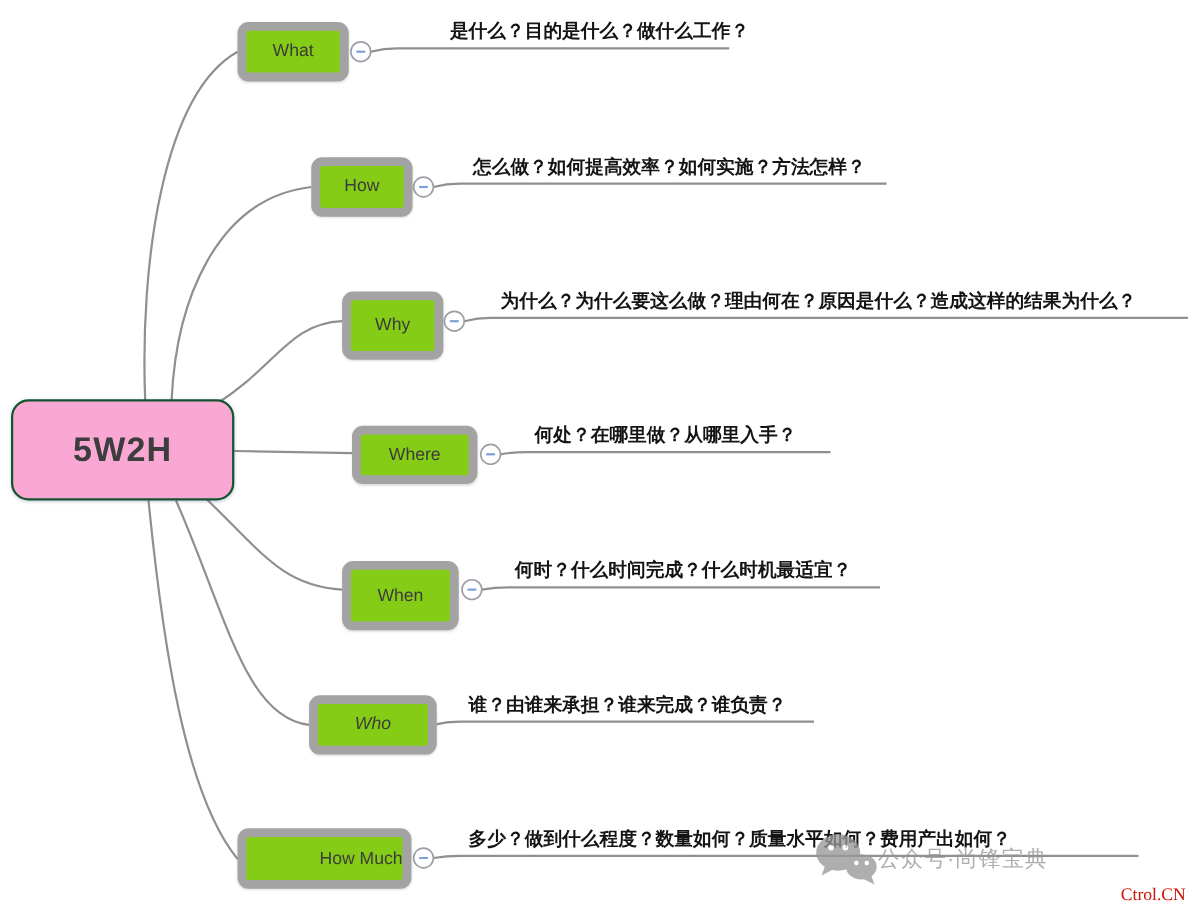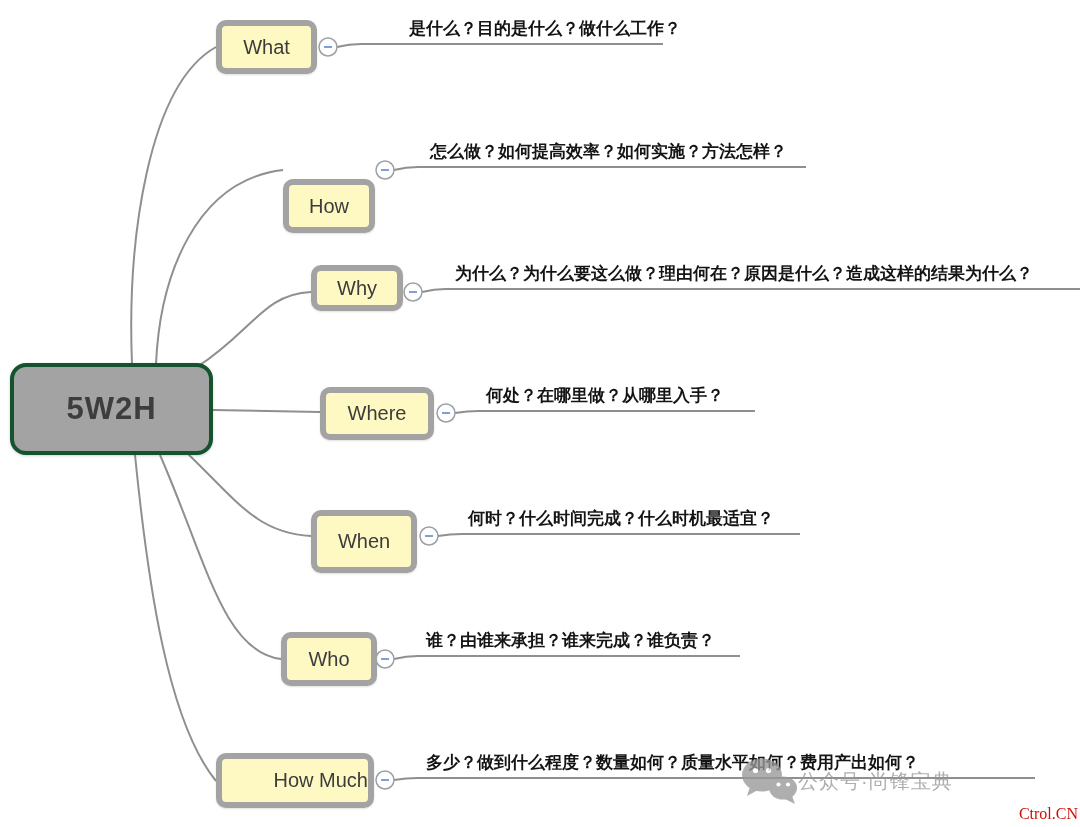--- a/index.html
+++ b/index.html
@@ -7,34 +7,34 @@
     position:relative;
     width:1080px;height:827px;
     background:#ffffff;
     overflow:hidden;
     font-family:"Liberation Sans","DejaVu Sans",sans-serif;
   }
   .links{position:absolute;left:0;top:0;width:1080px;height:827px;}
   .topic{
     position:absolute;
     display:flex;align-items:center;justify-content:center;
-    background:#fef9c3;
-    border:6px solid #a3a3a3;
+    background:#84cc16;
+    border:8px solid #a3a3a3;
     border-radius:10px;
     color:#3c3c3c;
-    font-size:20px;
+    font-size:16px;
     font-weight:500;
     box-shadow:0 1px 2px rgba(90,80,60,0.18);
     white-space:nowrap;
     box-sizing:border-box;
     cursor:default;
   }
   .central-topic{
-    background:#a3a3a3;
-    border:4px solid #14532d;
+    background:#f9a8d4;
+    border:2px solid #14532d;
     border-radius:16px;
     font-size:31px;
     font-weight:700;
     color:#3d3d3d;
     letter-spacing:1px;
     box-shadow:0 1px 3px rgba(50,70,110,0.25);
   }
   .question{
     position:absolute;
     font-size:17px;
@@ -121,33 +121,33 @@
     </g>
   </svg>
 
   <div class="topic central-topic" style="left:10px;top:363px;width:203px;height:92px;">
     <span>5W2H</span>
   </div>
 
   <div class="topic" style="left:216px;top:20px;width:101px;height:54px;">
     <span>What</span>
   </div>
-  <div class="topic" style="left:283px;top:143px;width:92px;height:54px;margin-top:36px;">
+  <div class="topic" style="left:283px;top:143px;width:92px;height:54px;">
     <span>How</span>
   </div>
-  <div class="topic" style="left:311px;top:265px;width:92px;height:46px;">
+  <div class="topic" style="left:311px;top:265px;width:92px;height:62px;">
     <span>Why</span>
   </div>
   <div class="topic" style="left:320px;top:387px;width:114px;height:53px;">
     <span>Where</span>
   </div>
   <div class="topic" style="left:311px;top:510px;width:106px;height:63px;">
     <span>When</span>
   </div>
-  <div class="topic" style="left:281px;top:632px;width:96px;height:54px;">
+  <div class="topic" style="left:281px;top:632px;width:116px;height:54px;font-style:italic;">
     <span>Who</span>
   </div>
   <div class="topic" style="left:216px;top:753px;width:158px;height:55px;justify-content:flex-end;">
     <span>How Much</span>
   </div>
 
   <div class="question" style="left:373px;top:17px;margin-left:36px;">是什么？目的是什么？做什么工作？</div>
   <div class="question" style="left:430px;top:140px;">怎么做？如何提高效率？如何实施？方法怎样？</div>
   <div class="question" style="left:455px;top:262px;">为什么？为什么要这么做？理由何在？原因是什么？造成这样的结果为什么？</div>
   <div class="question" style="left:486px;top:384px;">何处？在哪里做？从哪里入手？</div>

